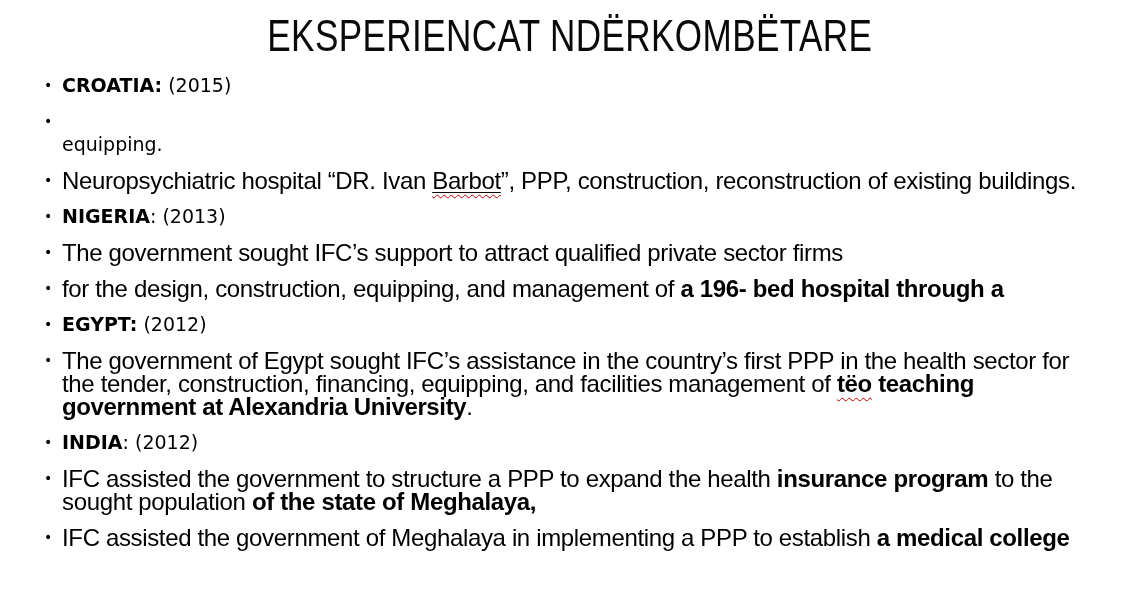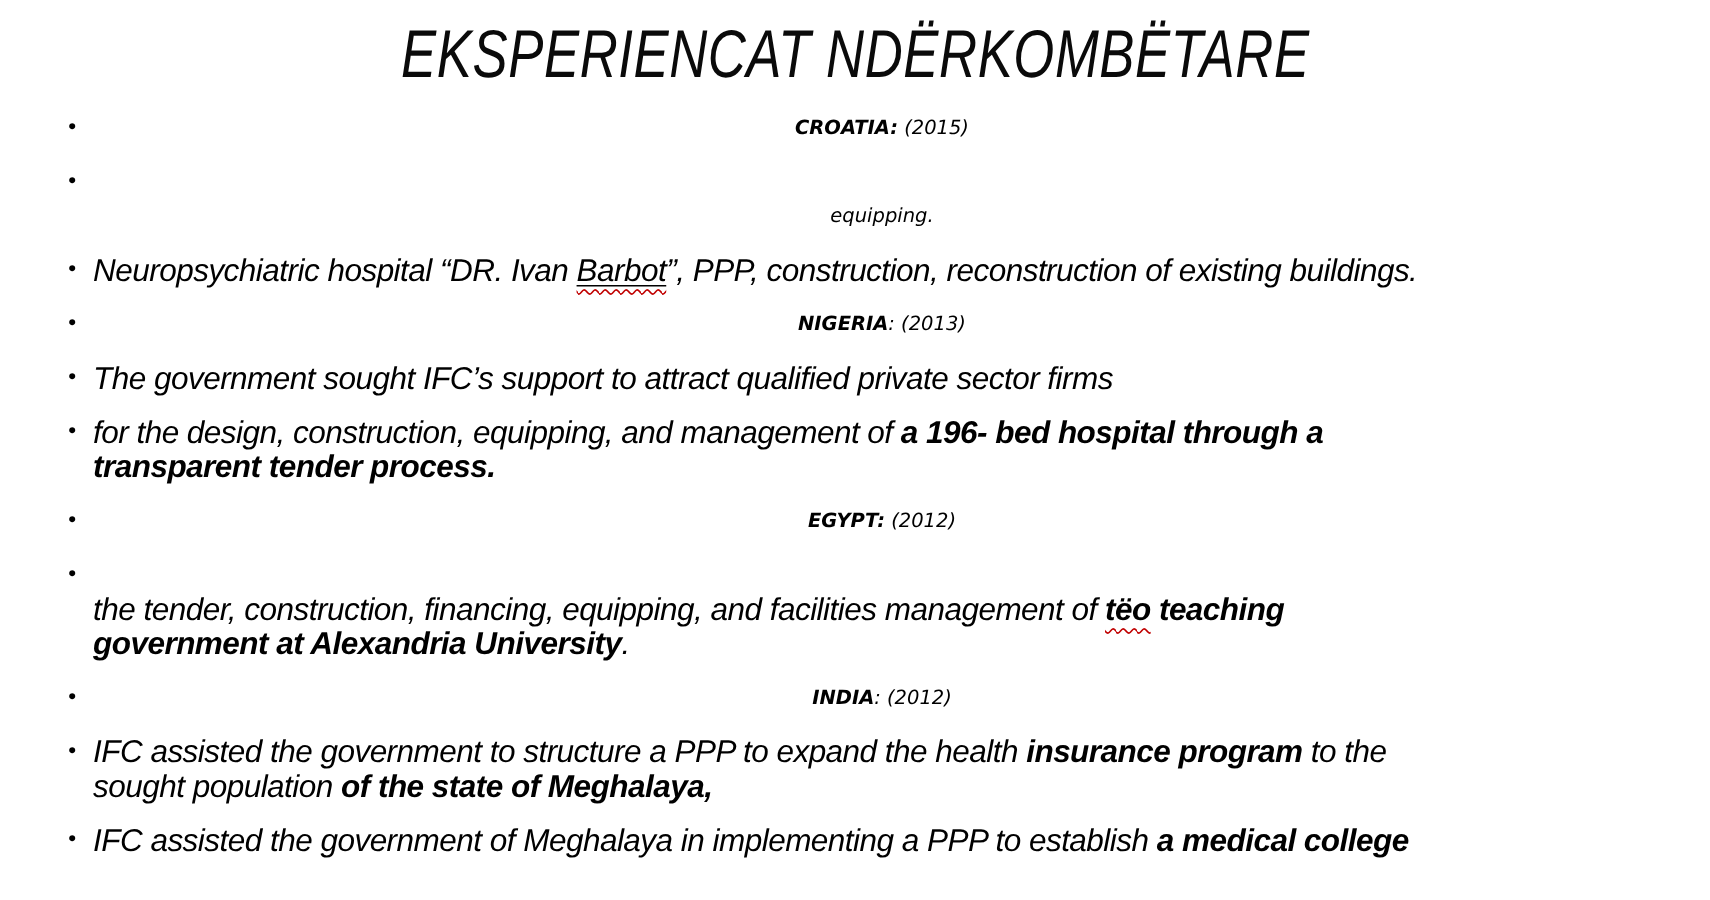--- a/index.html
+++ b/index.html
@@ -8,21 +8,20 @@
     background: #ffffff;
   }
   .slide {
     position: relative;
     width: 1140px;
     height: 600px;
     background: #ffffff;
     color: #000000;
     overflow: hidden;
     font-family: "Liberation Sans", sans-serif;
-    font-style: italic;
   }
   .title-wrap {
     margin-top: 8px;
     text-align: center;
     height: 58px;
   }
   .title-inner {
     display: inline-block;
     font-family: "Liberation Sans", sans-serif;
     font-weight: 400;
@@ -48,26 +47,25 @@
     width: 18px;
     font-size: 14px;
     line-height: 23px;
     font-family: "DejaVu Sans", sans-serif;
   }
   .bullet .txt {
     flex: 1 1 auto;
   }
   .bullet.normal .txt {
     font-family: "DejaVu Sans", "Liberation Sans", sans-serif;
-    font-size: 13px;
-    text-align: center;
+    font-size: 19px;
   }
   .bullet.condensed .txt {
     font-family: "Liberation Sans", sans-serif;
-    font-size: 21px;
+    font-size: 24px;
     letter-spacing: -0.35px;
   }
   .b { font-weight: bold; }
   .u {
     text-decoration-line: underline;
     text-decoration-style: solid;
     text-decoration-color: #000000;
     text-decoration-thickness: 1px;
     text-underline-offset: 3px;
   }
@@ -102,29 +100,29 @@
       <div class="bullet normal">
         <span class="marker">•</span>
         <div class="txt"><span class="b">NIGERIA</span><span>: (2013)</span></div>
       </div>
       <div class="bullet condensed">
         <span class="marker">•</span>
         <div class="txt"><span>The government sought IFC’s support to attract qualified private sector firms</span></div>
       </div>
       <div class="bullet condensed">
         <span class="marker">•</span>
-        <div class="txt"><span>for the design, construction, equipping, and management of </span><span class="b">a 196- bed hospital through a</span><br><span class="b">transparent tender process.</span></div>
+        <div class="txt"><span>for the design, construction, equipping, and management of </span><span class="b">a 196- bed hospital through a</span><br></div>
       </div>
       <div class="bullet normal">
         <span class="marker">•</span>
         <div class="txt"><span class="b">EGYPT:</span><span> (2012)</span></div>
       </div>
       <div class="bullet condensed">
         <span class="marker">•</span>
-        <div class="txt"><br><span>the tender, construction, financing, equipping, and facilities management of </span><span class="b"><span class="sq">tëo</span></span><span class="b"> teaching</span><br><span class="b">government at Alexandria University</span><span>.</span></div>
+        <div class="txt"><span>The government of Egypt sought IFC’s assistance in the country’s first PPP in the health sector for</span><br><span>the tender, construction, financing, equipping, and facilities management of </span><span class="b"><span class="sq">tëo</span></span><span class="b"> teaching</span><br><span class="b">government at Alexandria University</span><span>.</span></div>
       </div>
       <div class="bullet normal">
         <span class="marker">•</span>
         <div class="txt"><span class="b">INDIA</span><span>: (2012)</span></div>
       </div>
       <div class="bullet condensed">
         <span class="marker">•</span>
         <div class="txt"><span>IFC assisted the government to structure a PPP to expand the health </span><span class="b">insurance program</span><span> to the</span><br><span>sought population </span><span class="b">of the state of Meghalaya,</span></div>
       </div>
       <div class="bullet condensed">

